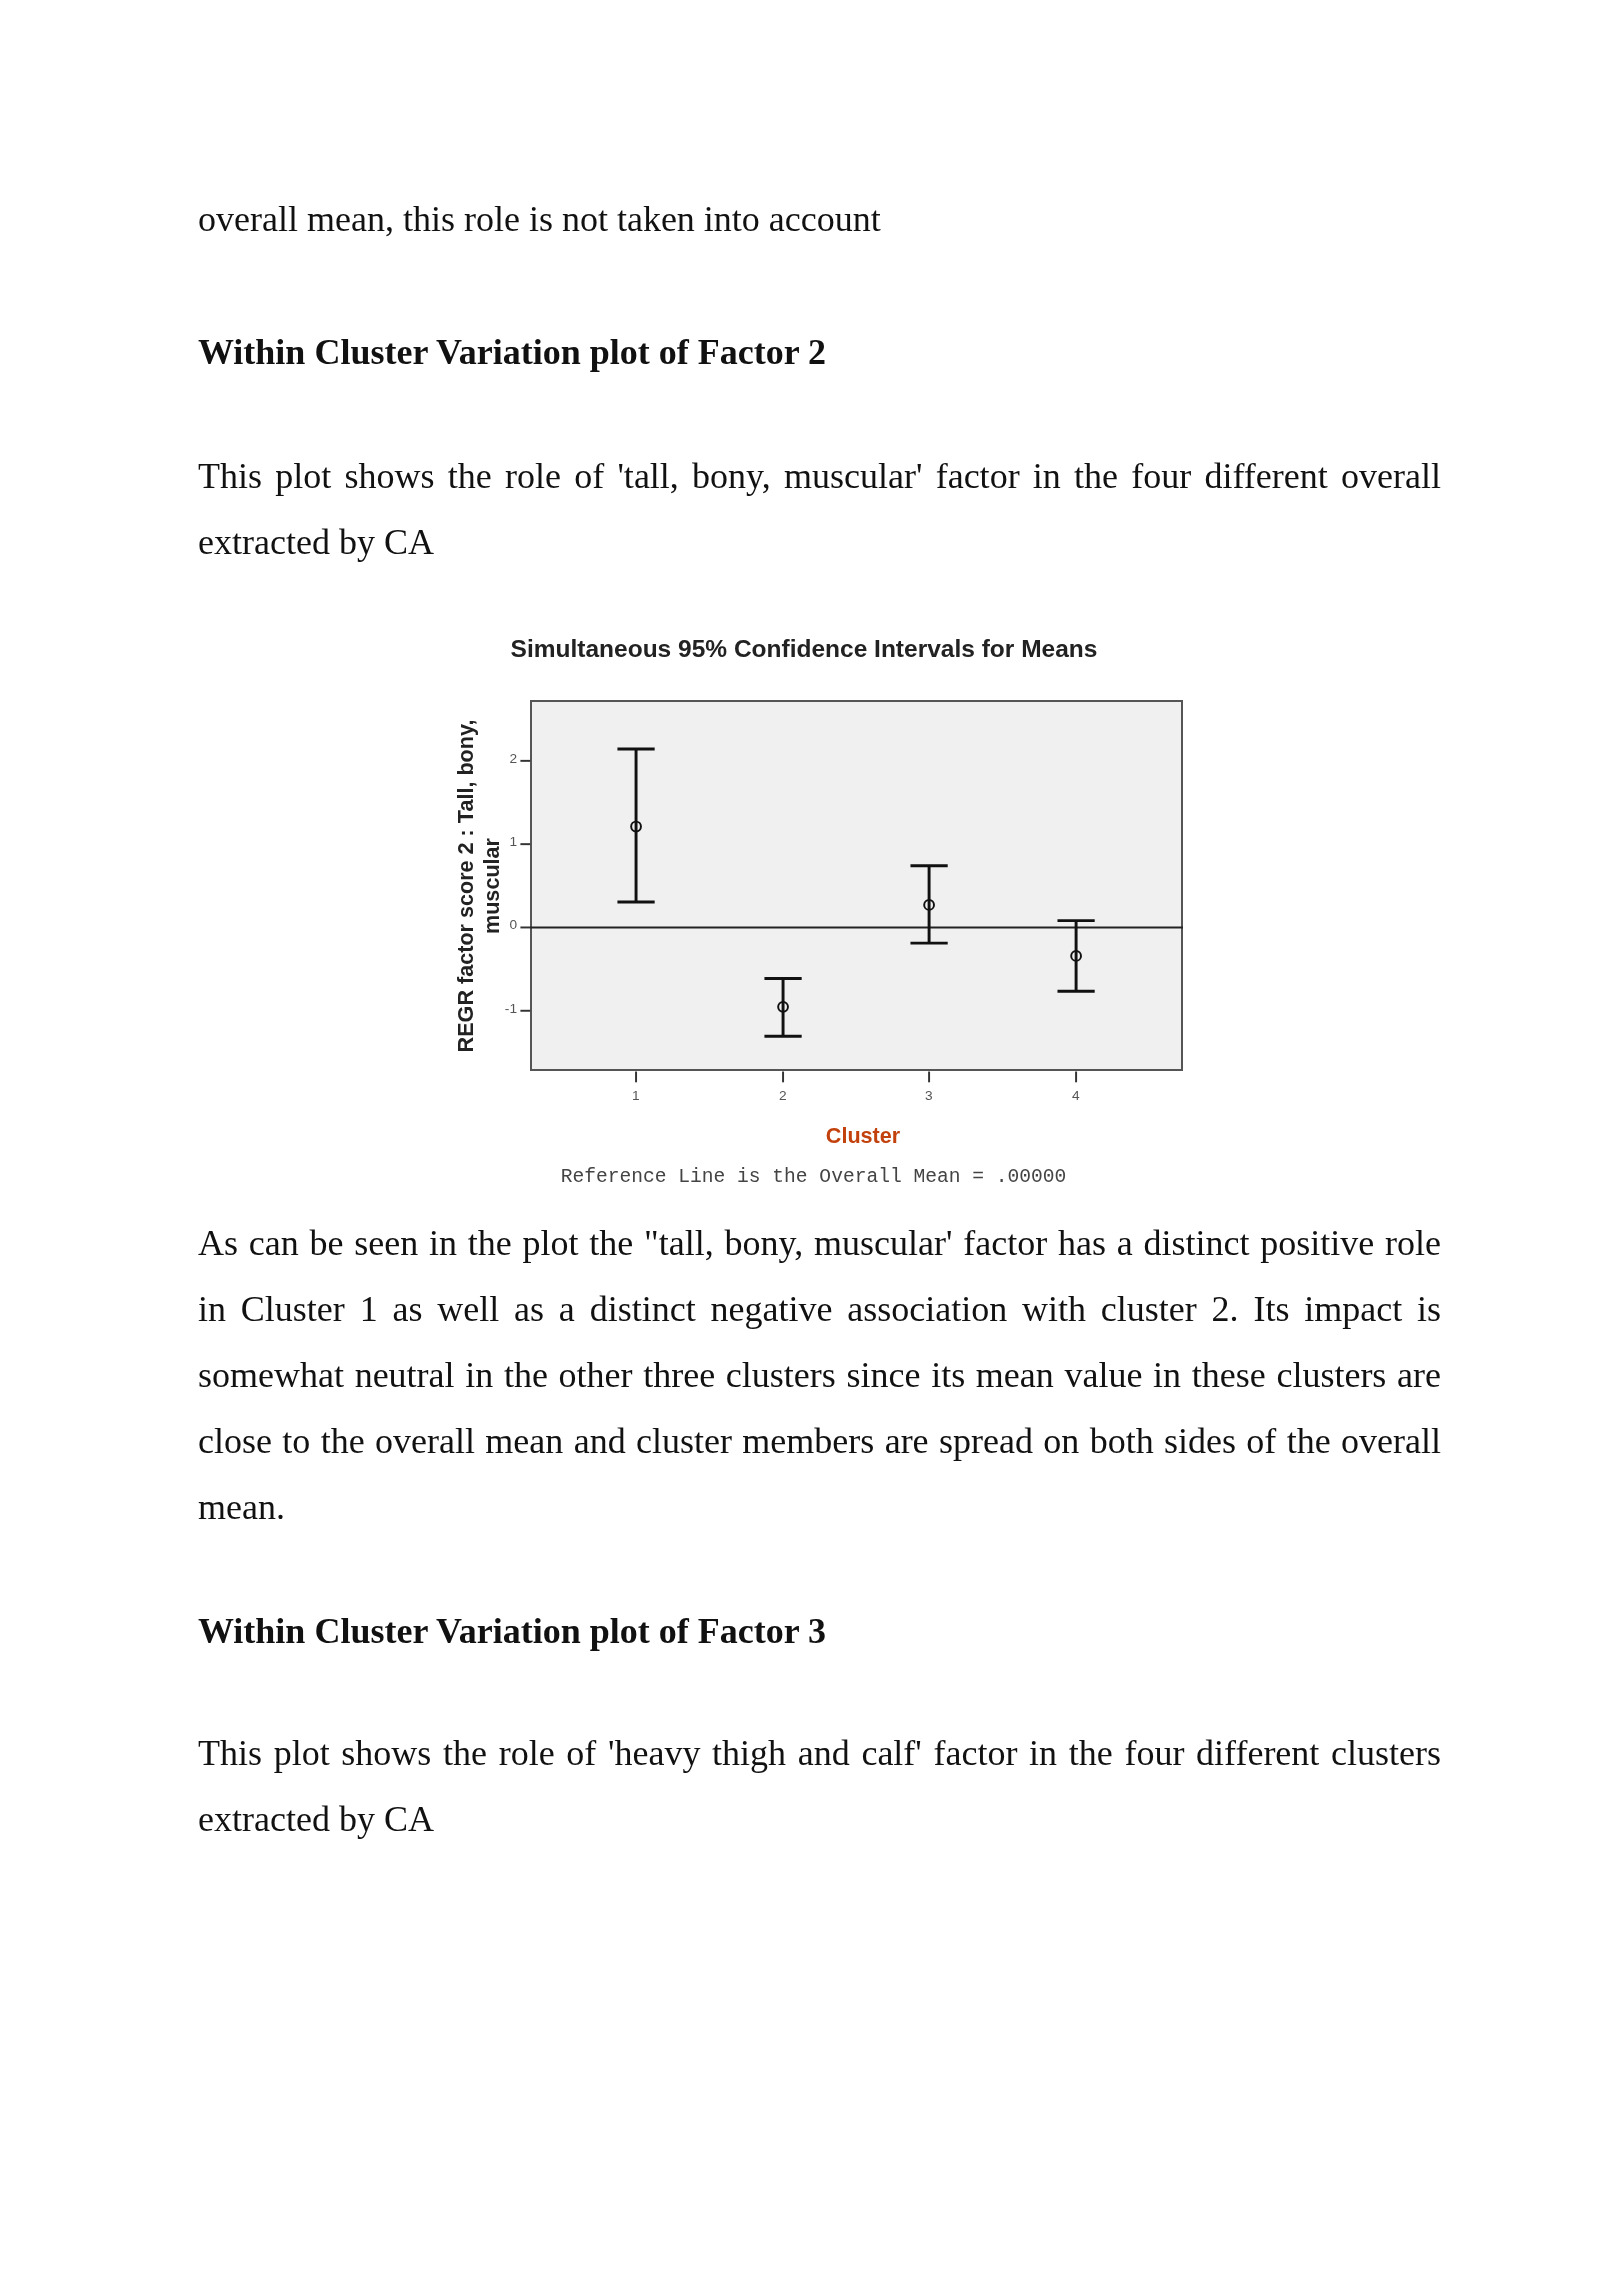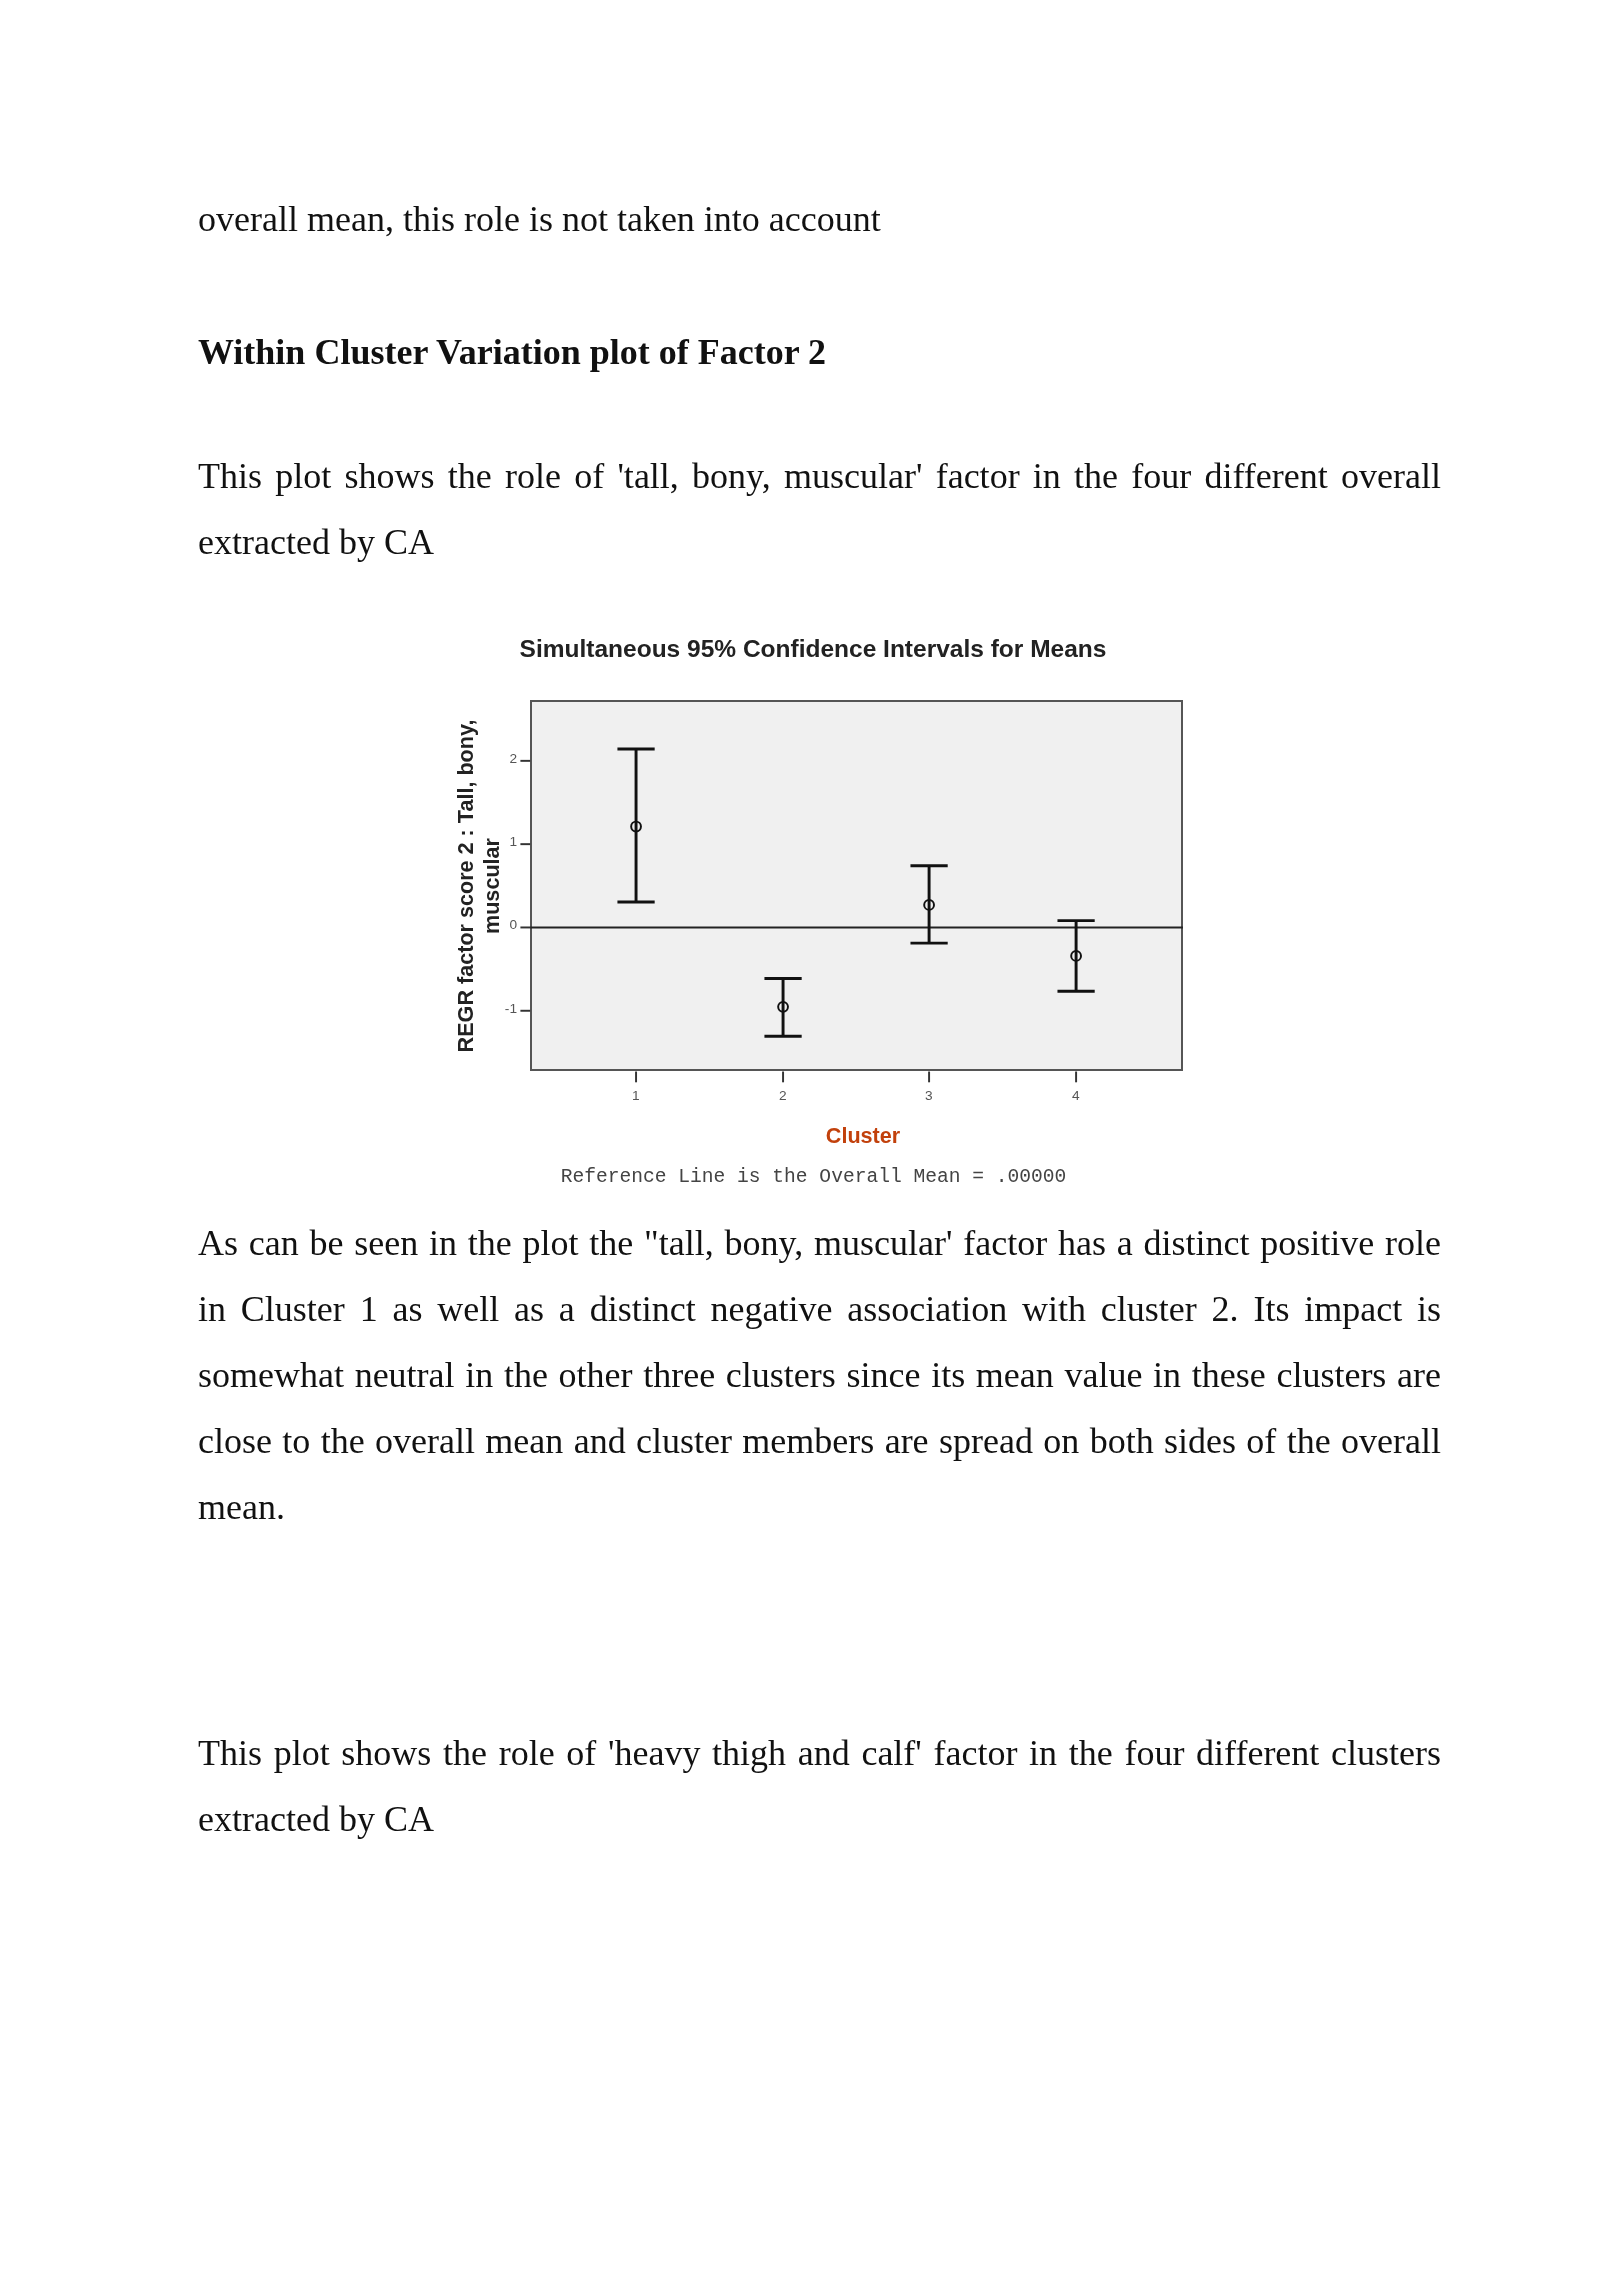--- a/index.html
+++ b/index.html
@@ -1,21 +1,21 @@
 <!DOCTYPE html>
 <html><head>
 <meta charset="utf-8">
 <style>
   html, body { margin:0; padding:0; background:#ffffff; }
   body { width:1621px; height:2293px; position:relative; overflow:hidden; }
   .page { position:absolute; left:0; top:0; width:1621px; height:2293px; background:#fff;padding-left:8px; }
   .txt { position:absolute; left:198px; width:1243px; font-family:"Liberation Serif","DejaVu Serif",serif; font-size:36px; color:#111; line-height:66px; margin:0; }
   .just { text-align:justify; text-align-last:left; }
   .h { font-weight:bold; }
-  .chart-title { position:absolute; left:421px; width:784px; top:635px; text-align:center; font-family:"Liberation Sans","DejaVu Sans",sans-serif; font-weight:bold; font-size:24.5px; color:#222; }
+  .chart-title { position:absolute; left:412px; width:784px; top:635px; text-align:center; font-family:"Liberation Sans","DejaVu Sans",sans-serif; font-weight:bold; font-size:24.5px; color:#222; }
   .plot { position:absolute; left:530px; top:700px; width:653px; height:371px; background:#f0f0f0; border:2px solid #555; box-sizing:border-box; }
   svg.overlay { position:absolute; left:0; top:0; width:1621px; height:2293px; pointer-events:none; }
   .ylabel { position:absolute; left:478px; top:886px; width:431px; transform:translate(-50%,-50%) rotate(-90deg); text-align:center; font-family:"Liberation Sans","DejaVu Sans",sans-serif; font-weight:bold; font-size:21.6px; line-height:25.5px; color:#222; }
   .ytick { position:absolute; font-family:"Liberation Sans","DejaVu Sans",sans-serif; font-size:13.7px; color:#555; text-align:right; width:29px; }
   .xtick { position:absolute; font-family:"Liberation Sans","DejaVu Sans",sans-serif; font-size:13.7px; color:#555; width:19.6px; text-align:center; }
   .xlabel { position:absolute; left:765px; width:196px; top:1123px; text-align:center; font-family:"Liberation Sans","DejaVu Sans",sans-serif; font-weight:bold; font-size:21.6px; color:#c2410c; }
   .refnote { position:absolute; left:549px; width:529px; top:1166px; text-align:center; font-family:Liberation Mono, monospace; font-size:19.6px; color:#444; }
 </style>
 </head>
 <body>
@@ -86,17 +86,18 @@
     <div class="xtick" style="left:773px; top:1088px;">2</div>
     <div class="xtick" style="left:919px; top:1088px;">3</div>
     <div class="xtick" style="left:1066px; top:1088px;">4</div>
 
     <div class="xlabel">Cluster</div>
     <div class="refnote">Reference Line is the Overall Mean = .00000</div>
   </div>
 
   <p class="txt just" style="top:1210px;">As can be seen in the plot the "tall, bony, muscular' factor has a distinct positive role in Cluster 1 as well as a distinct negative  association with cluster 2. Its impact is somewhat neutral in the other three clusters since its mean value in these clusters are close to the overall mean and cluster members are spread on both sides of the overall mean.</p>
 
+  <p class="txt h" style="top:1598px;">Within Cluster Variation plot of Factor 3</p>
 
   <p class="txt just" style="top:1720px;">This plot shows the role of 'heavy thigh and calf' factor in the four different clusters extracted by CA</p>
 
 </div>
 
 
 </body></html>

